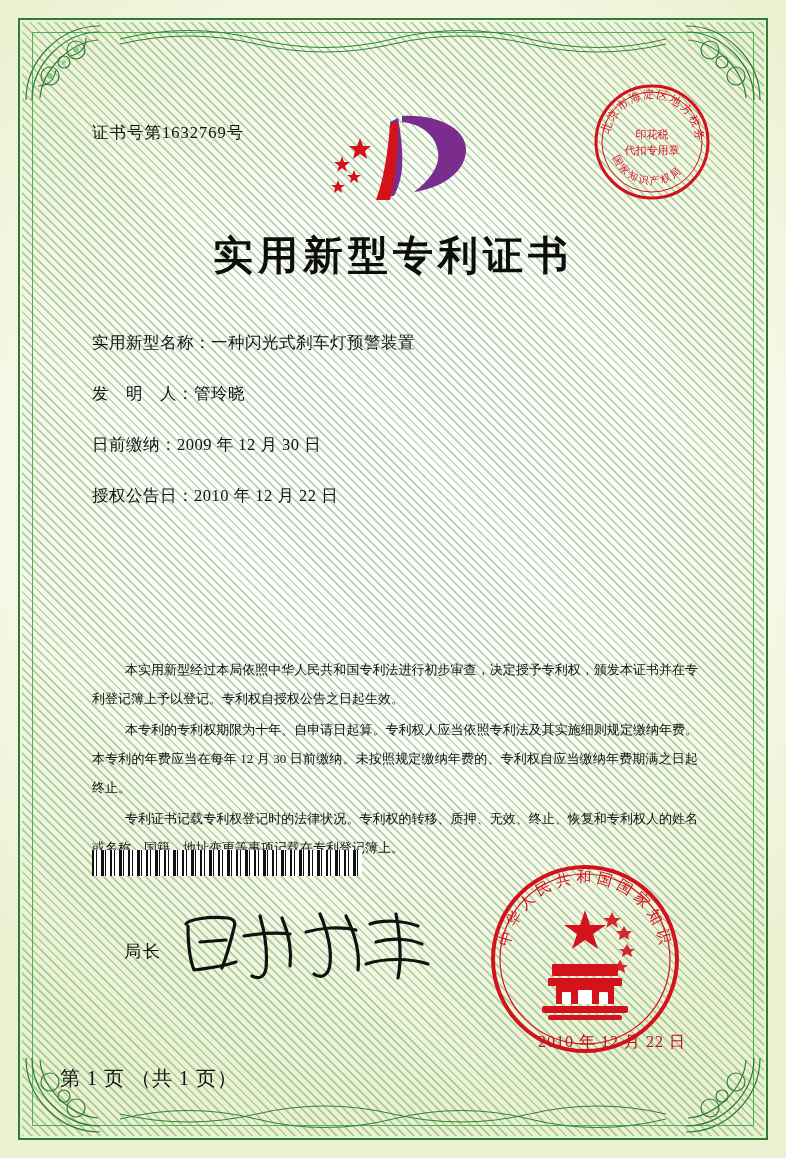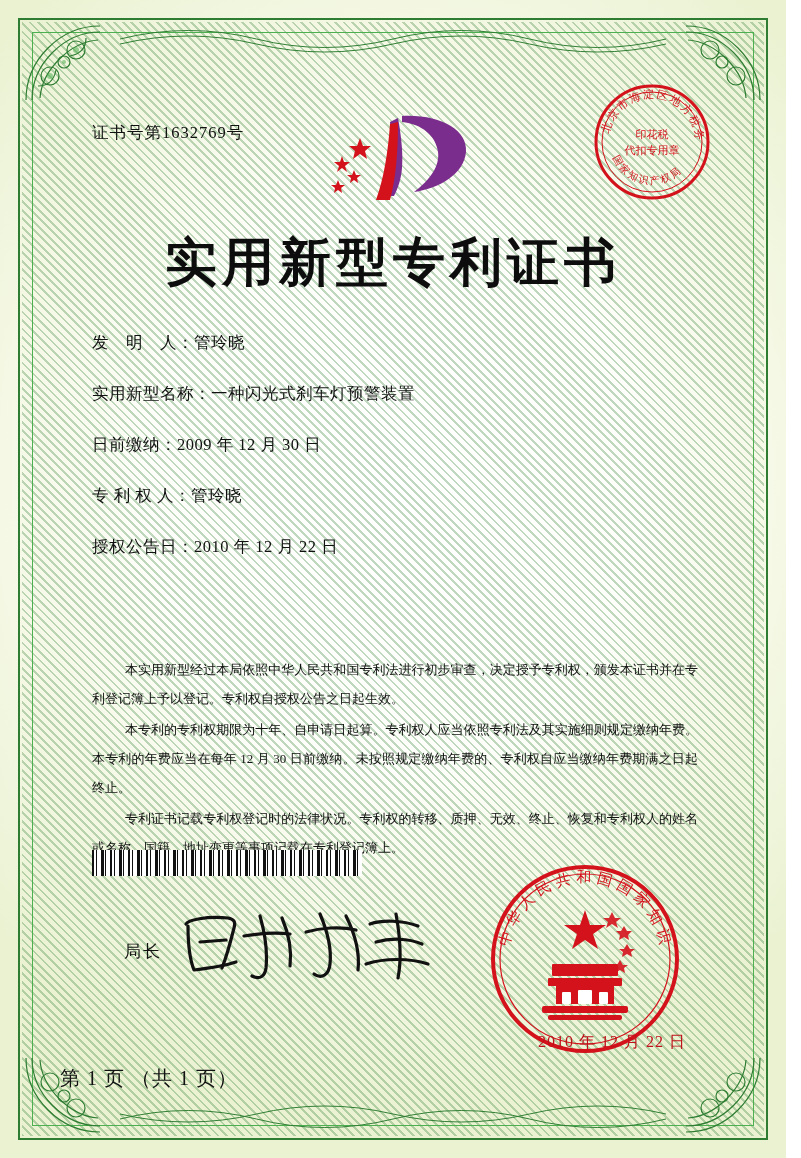--- a/index.html
+++ b/index.html
@@ -100,21 +100,21 @@
     width: 124px;
     height: 124px;
   }
 
   .title {
     position: absolute;
     top: 168px;
     left: 0;
     right: 0;
     text-align: center;
-    font-size: 52px;
+    font-size: 40px;
     font-weight: bold;
     letter-spacing: 5px;
     color: #0d0d0d;
     font-family: "DejaVu Serif", "Liberation Serif", serif;
   }
 
   .fields {
     position: absolute;
     top: 272px;
     left: 32px;
@@ -328,30 +328,27 @@
         </text>
         <text x="62" y="58" text-anchor="middle" font-size="11" fill="#d4121c" font-family="'DejaVu Serif', serif">印花税</text>
         <text x="62" y="74" text-anchor="middle" font-size="11" fill="#d4121c" font-family="'DejaVu Serif', serif">代扣专用章</text>
       </svg>
     </div>
 
     <div class="title">实用新型专利证书</div>
 
     <div class="fields">
       <div class="field">
+        <span class="label">实用新型名称：</span><span class="value">一种闪光式刹车灯预警装置</span>
+      </div>
+      <div class="field">
         <span class="label">发　明　人：</span><span class="value">管玲晓</span>
       </div>
       <div class="field">
-        <span class="label">实用新型名称：</span><span class="value">一种闪光式刹车灯预警装置</span>
-      </div>
-      <div class="field">
         <span class="label">日前缴纳：</span><span class="value">2009 年 12 月 30 日</span>
-      </div>
-      <div class="field">
-        <span class="label">专 利 权 人：</span><span class="value">管玲晓</span>
       </div>
       <div class="field">
         <span class="label">授权公告日：</span><span class="value">2010 年 12 月 22 日</span>
       </div>
     </div>
 
     <div class="paragraphs">
       <p>本实用新型经过本局依照中华人民共和国专利法进行初步审查，决定授予专利权，颁发本证书并在专利登记簿上予以登记。专利权自授权公告之日起生效。</p>
       <p>本专利的专利权期限为十年、自申请日起算。专利权人应当依照专利法及其实施细则规定缴纳年费。本专利的年费应当在每年 12 月 30 日前缴纳。未按照规定缴纳年费的、专利权自应当缴纳年费期满之日起终止。</p>
       <p>专利证书记载专利权登记时的法律状况。专利权的转移、质押、无效、终止、恢复和专利权人的姓名或名称、国籍、地址变更等事项记载在专利登记簿上。</p>

